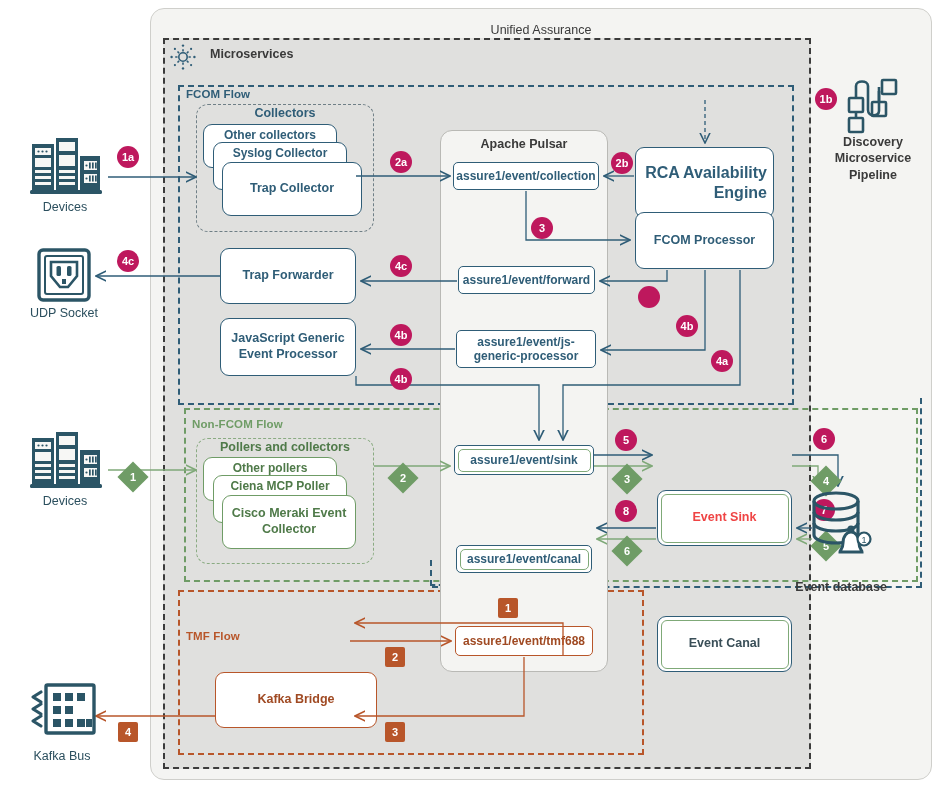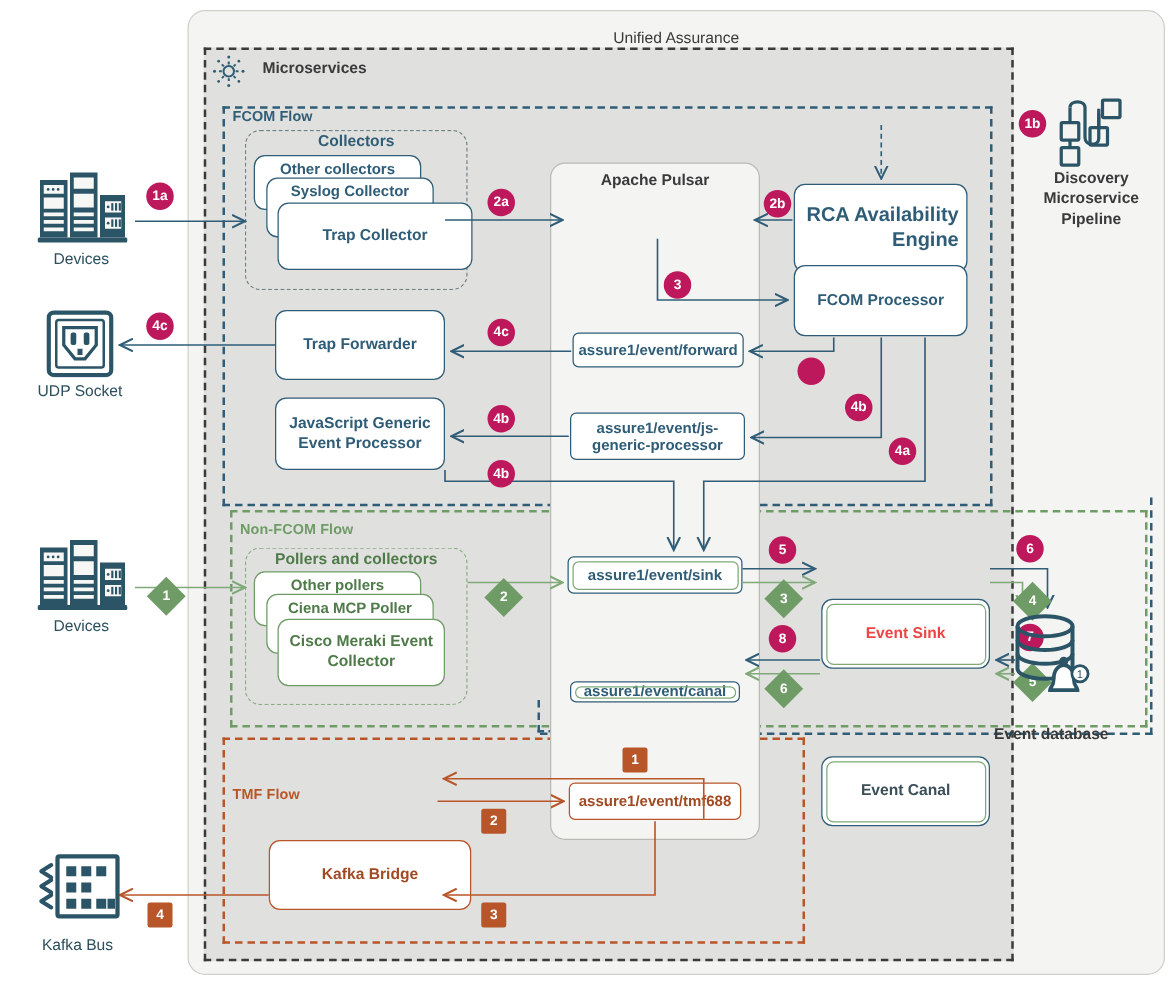--- a/index.html
+++ b/index.html
@@ -103,34 +103,35 @@
   <div class="abs" style="left:430px;top:560px;width:14px;height:26px;border-left:2px dashed #2f5d77;
               border-bottom:2px dashed #2f5d77;"></div>
 
   <div class="abs flow-tmf" style="left:178px;top:590px;width:466px;height:165px;"></div>
   <div class="frame-title t-tmf" style="left:186px;top:594px;">TMF Flow</div>
 
   <div class="abs pulsar-box" style="left:440px;top:130px;width:168px;height:542px;"></div>
   <div class="abs" style="left:440px;top:137px;width:168px;text-align:center;font-size:12.5px;
               font-weight:bold;color:#3a3a3a;">Apache Pulsar</div>
 
+  <div class="abs topic" style="left:453px;top:162px;width:146px;height:28px;">assure1/event/collection</div>
   <div class="abs topic" style="left:458px;top:266px;width:137px;height:28px;">assure1/event/forward</div>
   <div class="abs topic" style="left:456px;top:330px;width:140px;height:38px;">assure1/event/js-generic-processor</div>
   <div class="abs topic dbo" style="left:454px;top:445px;width:140px;height:30px;">assure1/event/sink</div>
-  <div class="abs topic dbo" style="left:456px;top:515px;width:136px;height:17px;">assure1/event/canal</div>
+  <div class="abs topic dbo" style="left:456px;top:515px;width:136px;height:28px;">assure1/event/canal</div>
   <div class="abs topic orange" style="left:455px;top:626px;width:138px;height:30px;">assure1/event/tmf688</div>
 
   <div class="abs collectors-group" style="left:196px;top:104px;width:178px;height:128px;"></div>
   <div class="abs grp-title" style="left:196px;top:106px;width:178px;color:#2f5d77;">Collectors</div>
 
   <div class="abs node" style="left:203px;top:124px;width:134px;height:44px;
        align-items:flex-start;padding-top:3px;font-size:12px;">Other collectors</div>
   <div class="abs node" style="left:213px;top:142px;width:134px;height:48px;
        align-items:flex-start;padding-top:3px;font-size:12px;">Syslog Collector</div>
-  <div class="abs node" style="left:222px;top:162px;width:156px;height:54px;font-size:12.5px;">Trap Collector</div>
+  <div class="abs node" style="left:222px;top:162px;width:140px;height:54px;font-size:12.5px;">Trap Collector</div>
 
   <div class="abs node" style="left:220px;top:248px;width:136px;height:56px;">Trap Forwarder</div>
   <div class="abs node" style="left:220px;top:318px;width:136px;height:58px;">JavaScript Generic Event Processor</div>
 
   <div class="abs node" style="left:635px;top:147px;width:139px;height:71px;font-size:16px;text-align:right;">RCA Availability Engine</div>
   <div class="abs node" style="left:635px;top:212px;width:139px;height:57px;">FCOM Processor</div>
 
   <div class="abs collectors-group green" style="left:196px;top:438px;width:178px;height:126px;"></div>
   <div class="abs grp-title" style="left:196px;top:440px;width:178px;color:#4f7a49;">Pollers and collectors</div>
 

